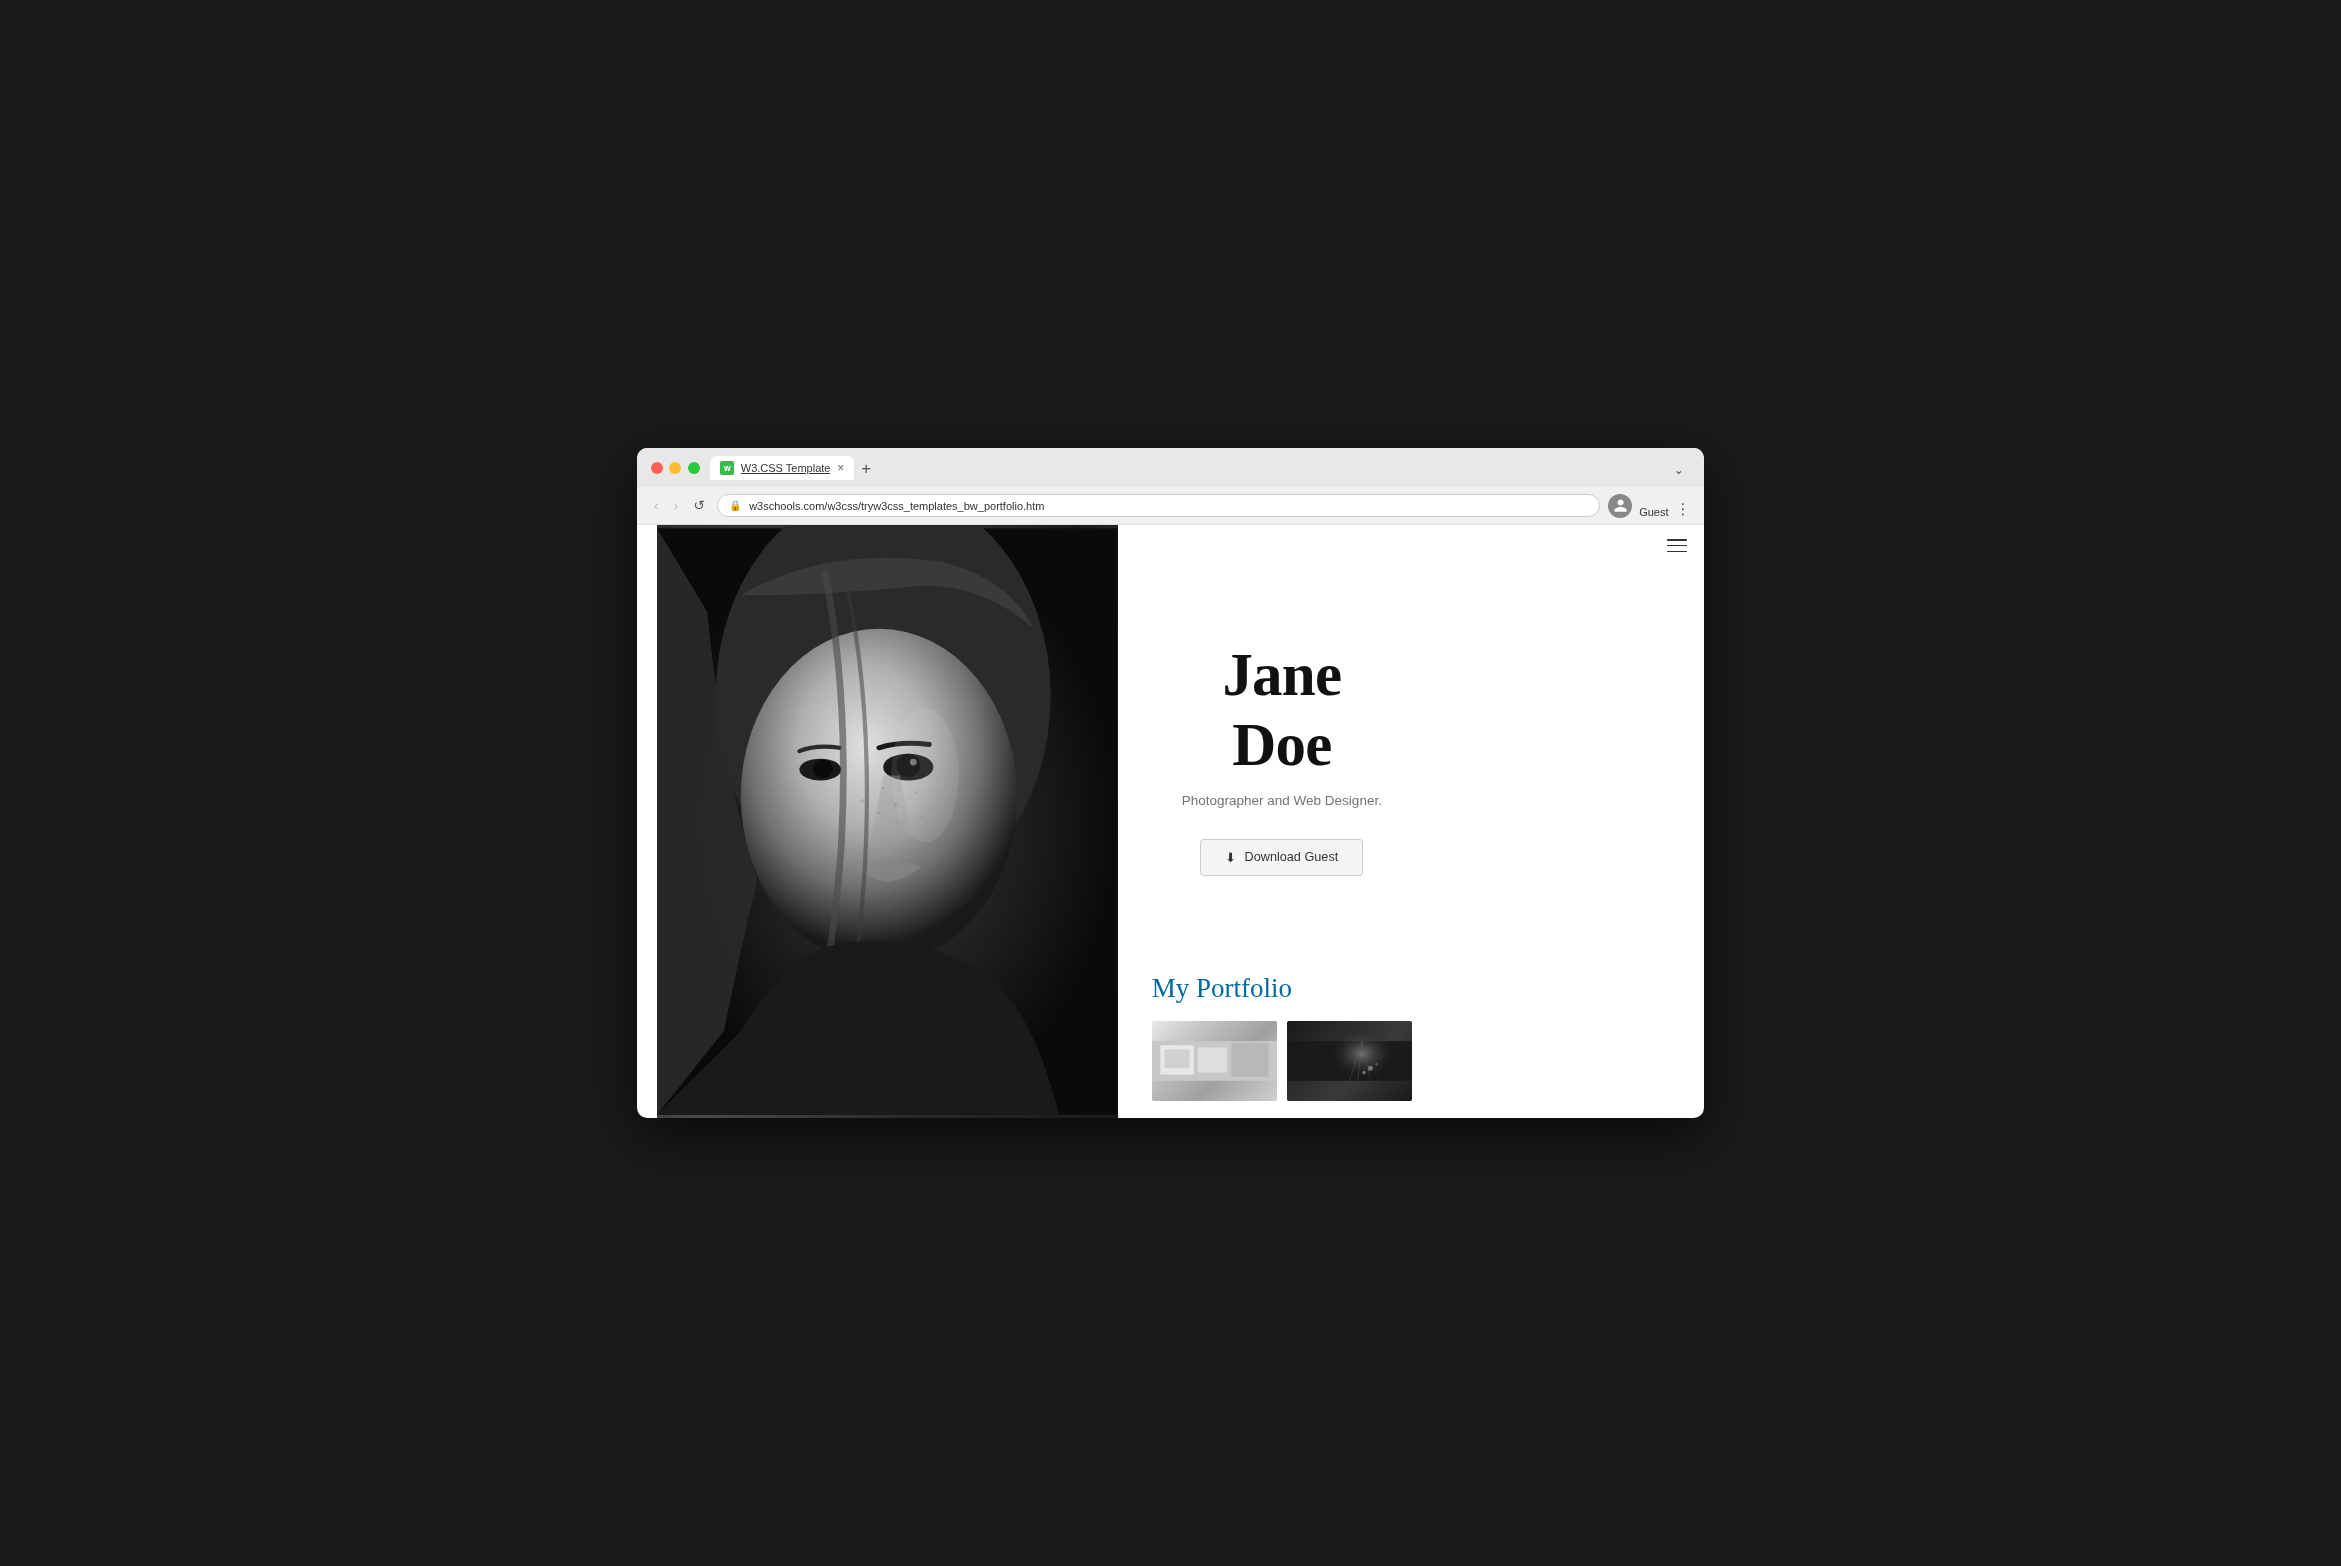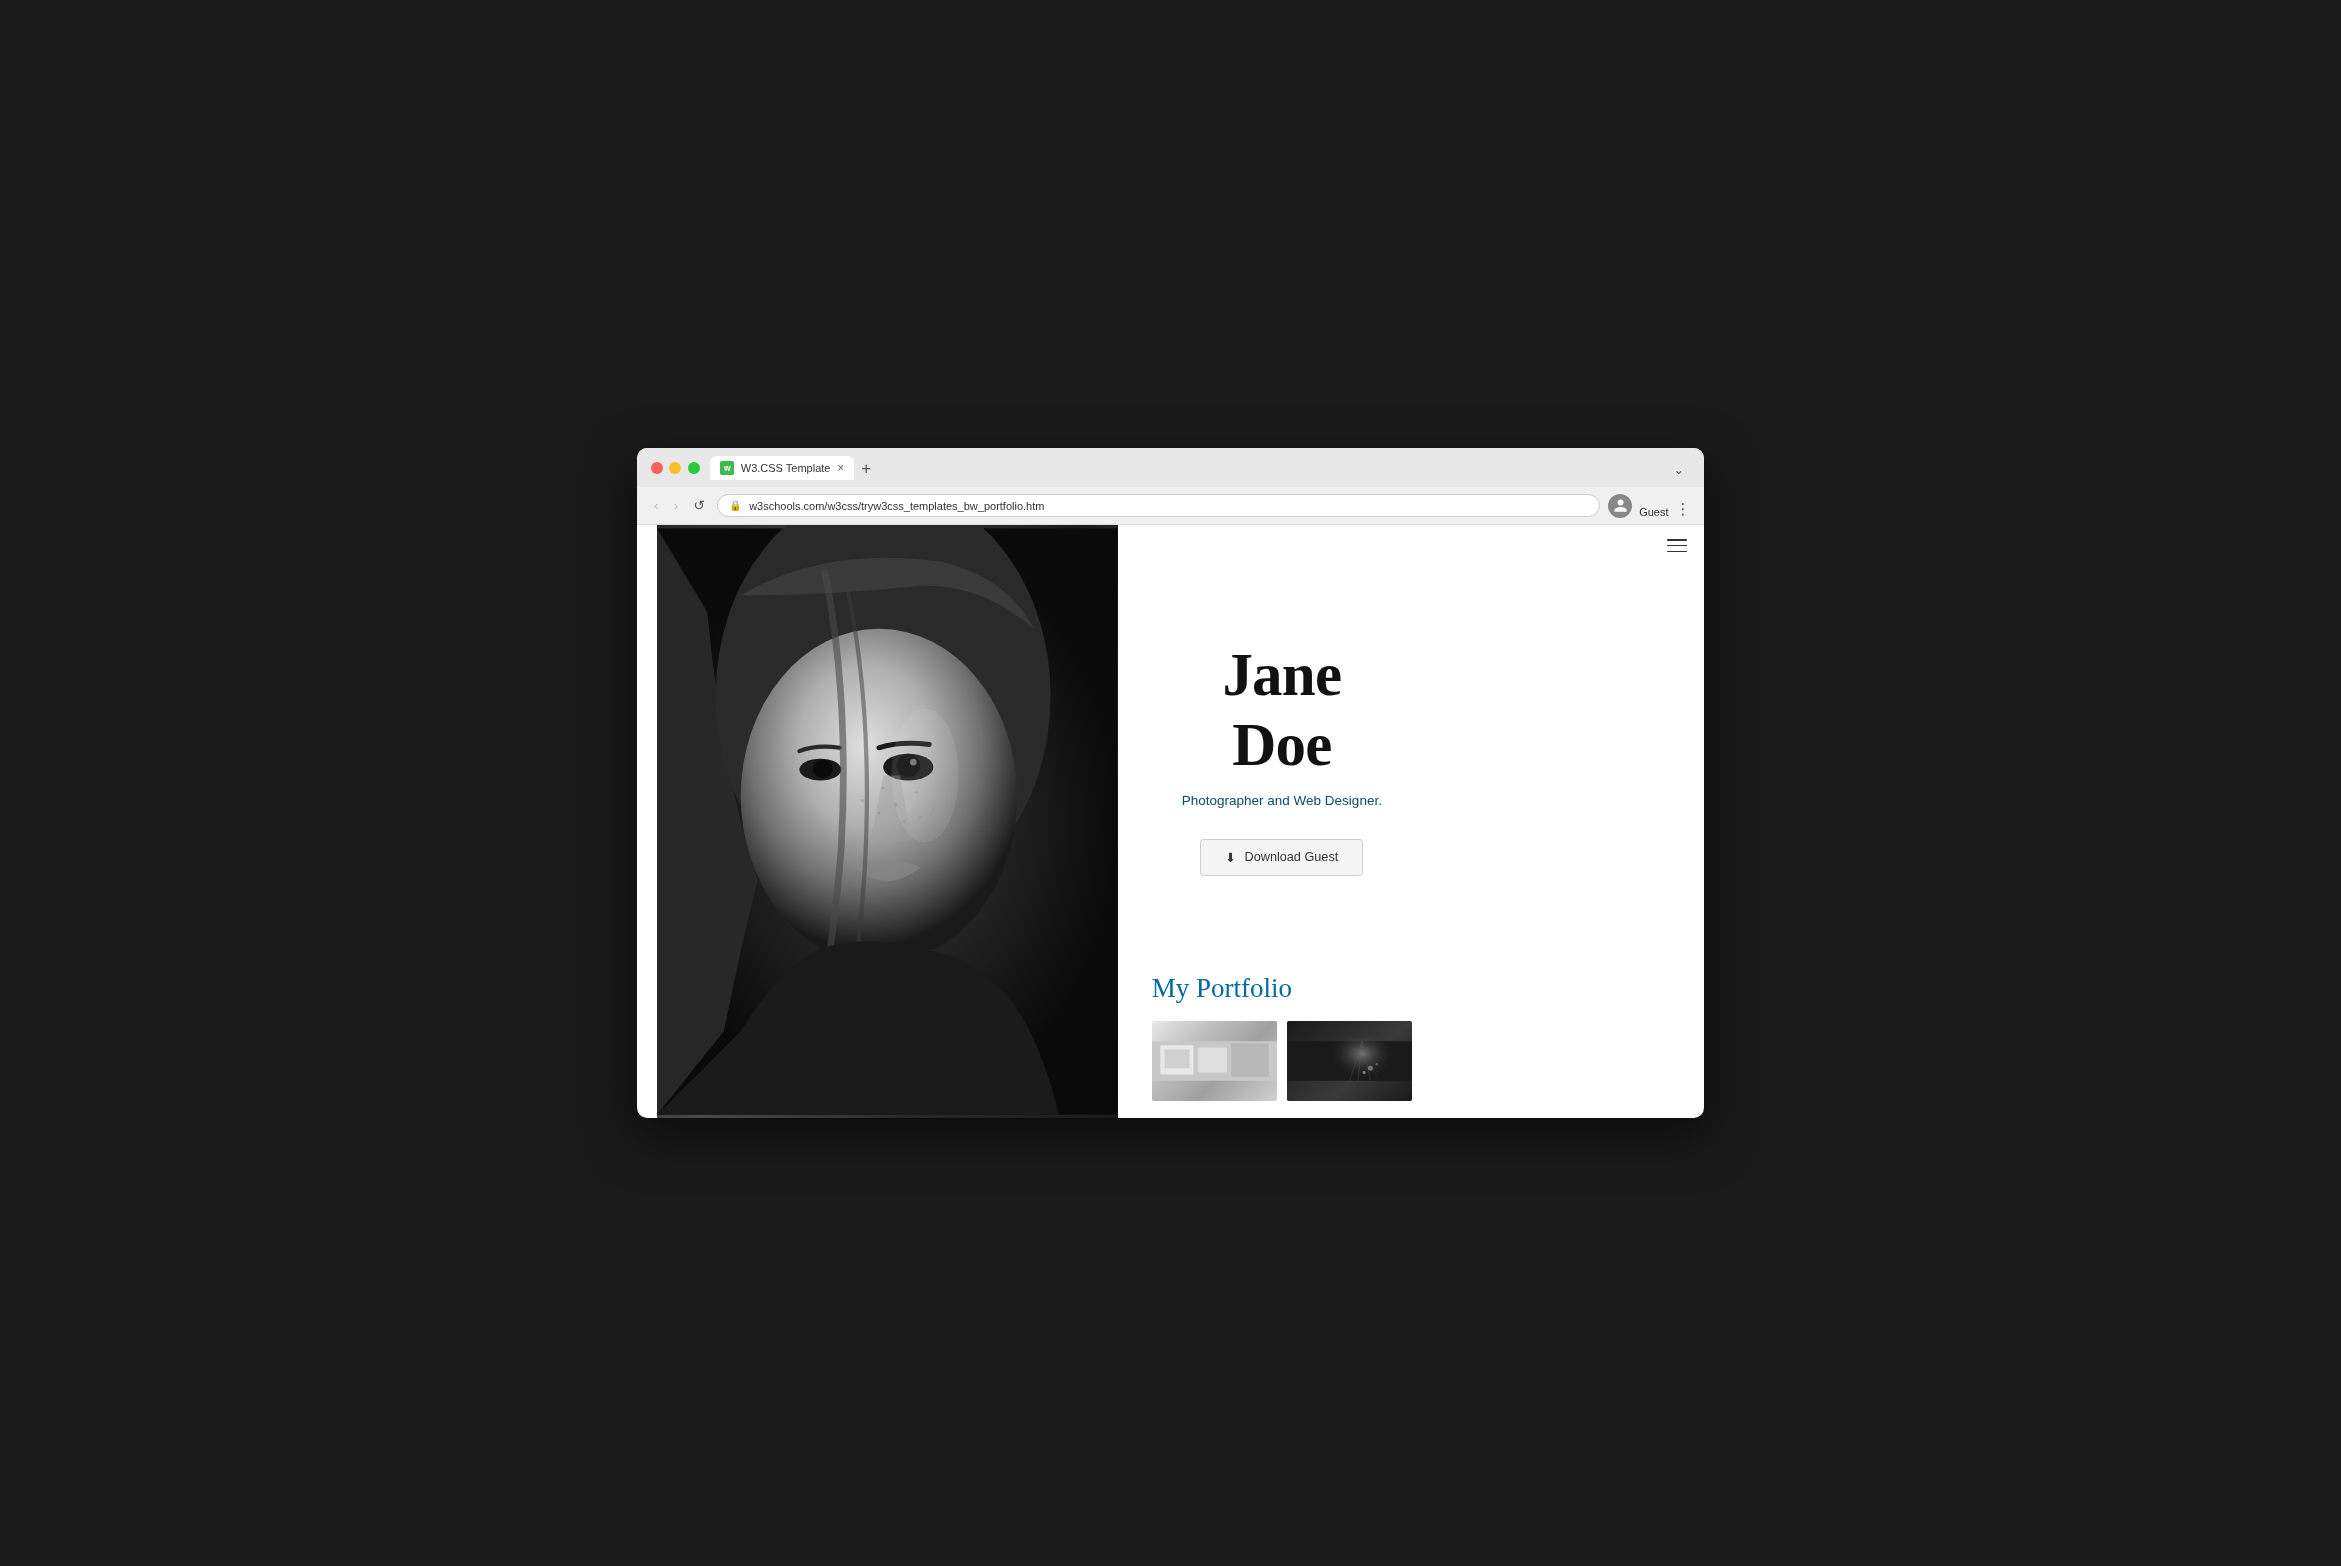--- a/index.html
+++ b/index.html
@@ -81,20 +81,21 @@
       color: white;
       font-size: 8.5px;
       font-weight: bold;
     }
 
     .tab-title {
       flex: 1;
       white-space: nowrap;
       overflow: hidden;
       text-overflow: ellipsis;
+      text-decoration: underline;
     }
 
     .tab-close {
       cursor: pointer;
       color: #666;
       font-size: 12px;
       line-height: 1;
     }
 
     .tab-new {
@@ -271,21 +272,21 @@
       font-weight: 700;
       color: #111;
       letter-spacing: -0.8px;
       font-family: Georgia, 'Times New Roman', serif;
       margin-bottom: 13.5px;
       text-align: center;
     }
 
     .hero-subtitle {
       font-size: 13.5px;
-      color: #0c4a6e;
+      color: #737373;
       margin-bottom: 30.5px;
       text-align: right;
     }
 
     .download-btn {
       background: #f5f5f5;
       border: 0.8px solid #ccc;
       border-radius: 3.4px;
       padding: 10.2px 24px;
       font-size: 12.7px;

